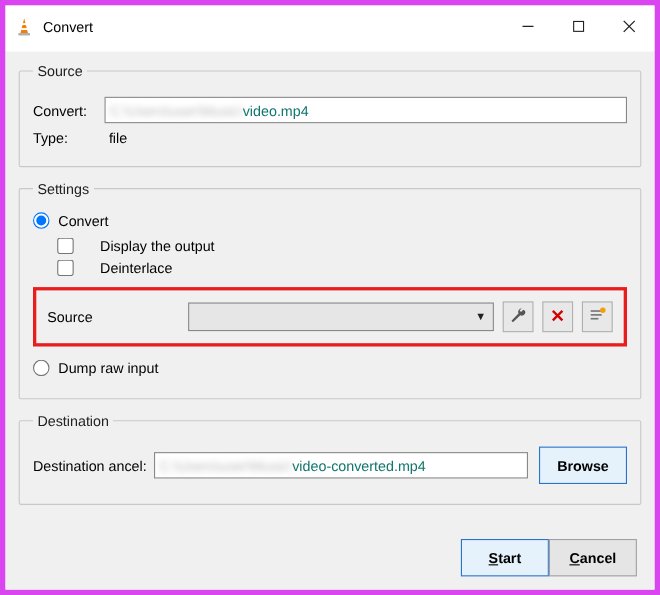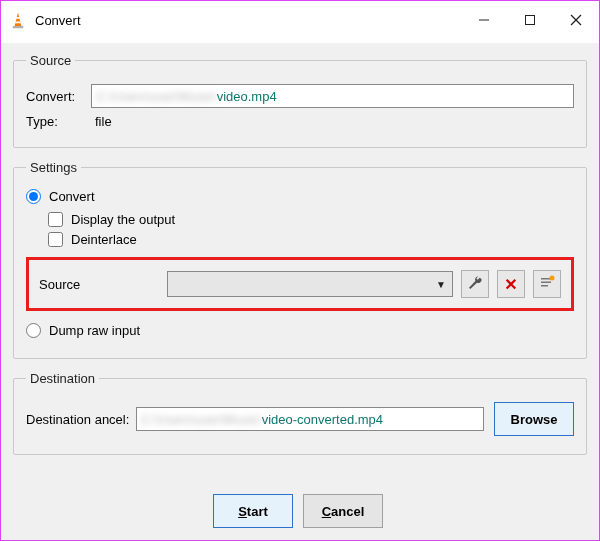--- a/index.html
+++ b/index.html
@@ -4,21 +4,21 @@
   <style>
     * { box-sizing: border-box; margin: 0; padding: 0; }
     body {
       font-family: "Segoe UI", Tahoma, sans-serif;
       font-size: 13px;
       background: #fff;
       width: 600px;
       height: 541px;
       overflow: hidden;
     }
-    .window { border: 1px solid #d946ef; width: 600px; height: 541px; background: #f0f0f0; display: flex; flex-direction: column; }
+    .window { border: 5px solid #d946ef; width: 600px; height: 541px; background: #f0f0f0; display: flex; flex-direction: column; }
     .titlebar { display: flex; align-items: center; padding: 4px 0 8px 8px; background: #fff; }
     .titlebar .icon { width: 18px; height: 18px; margin-right: 8px; }
     .titlebar .title { flex: 1; font-size: 13px; }
     .winbtns { display: flex; }
     .winbtn { width: 46px; height: 30px; display: flex; align-items: center; justify-content: center; }
     .winbtn svg { width: 12px; height: 12px; }
     .client { flex: 1; padding: 10px 12px 12px 12px; background: #f0f0f0; display: flex; flex-direction: column; }
     fieldset {
       border: 1px solid #c8c8c8;
       border-radius: 2px;
@@ -26,21 +26,21 @@
       margin-bottom: 12px;
       position: relative;
     }
     legend { font-size: 13px; padding: 0 4px; color: #222; }
     .row { display: flex; align-items: center; margin: 6px 0; }
     .row .label { width: 65px; }
     .dest-label { width: 110px; }
     .readonly-text { font-size: 13px; padding-left: 4px; }
     .radio-row { display: flex; align-items: center; margin: 4px 0 8px 0; }
     .radio-row input[type="radio"] { width: 15px; height: 15px; margin-right: 8px; }
-    .checkbox-row { display: flex; align-items: center; margin: 5px 0 5px 22px; }
+    .checkbox-row { display: flex; align-items: center; margin: 5px 0 5px 22px; gap: 16px; }
     .checkbox-row input[type="checkbox"] { width: 15px; height: 15px; margin-right: 8px; }
     .highlight-box {
       border: 3px solid #e81d1d;
       margin: 10px 0 12px 0;
       padding: 10px 10px;
       display: flex;
       align-items: center;
       gap: 8px;
     }
     .highlight-box .plabel { width: 120px; }
@@ -73,21 +73,21 @@
       font-size: 13px;
       min-width: 80px;
       height: 16px;
       display: flex;
       align-items: center;
       justify-content: center;
       font-weight: bold;
     }
     .button.primary { border: 1px solid #2a73cc; background: #e5f1fb; }
     .underline-letter { text-decoration: underline; }
-    .bottom-row { display: flex; justify-content: center; gap: 10px; padding-right: 4px; margin-top: auto; }
+    .bottom-row { display: flex; justify-content: flex-end; padding-right: 4px; margin-top: auto; }
     .blur-prefix {
       filter: blur(3px);
       color: #bbb;
       user-select: none;
     }
     .input-wrap {
       flex: 1;
       display: flex;
       align-items: center;
       border: 1px solid #888;

